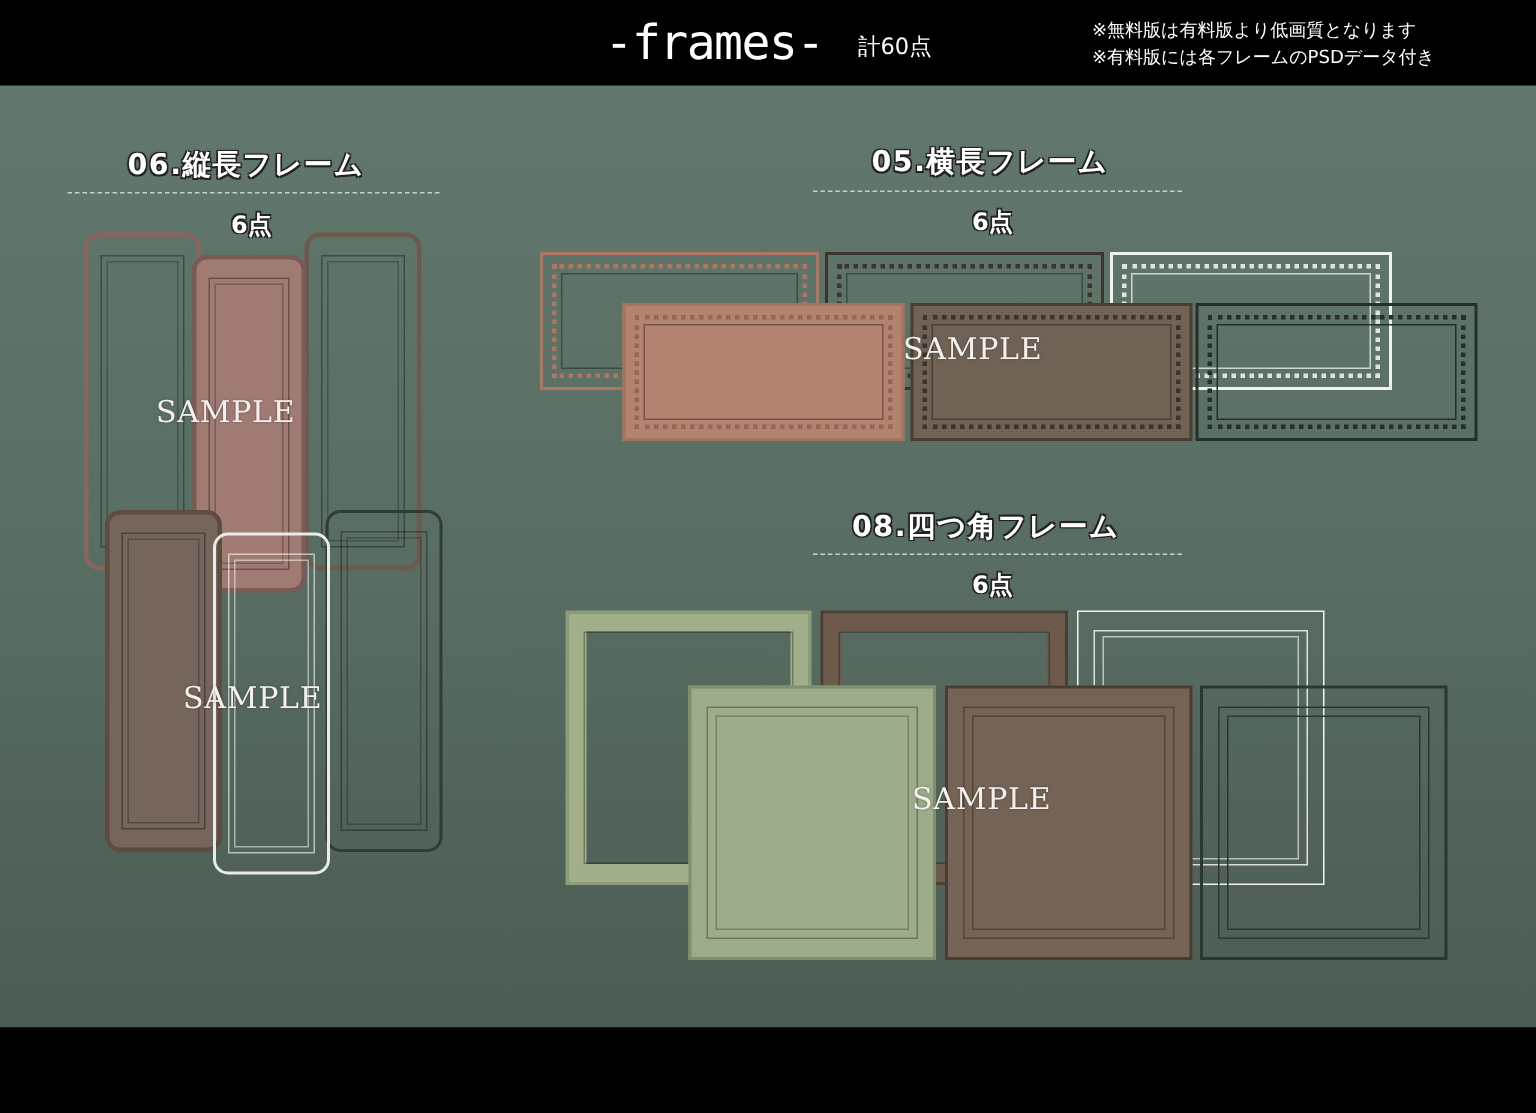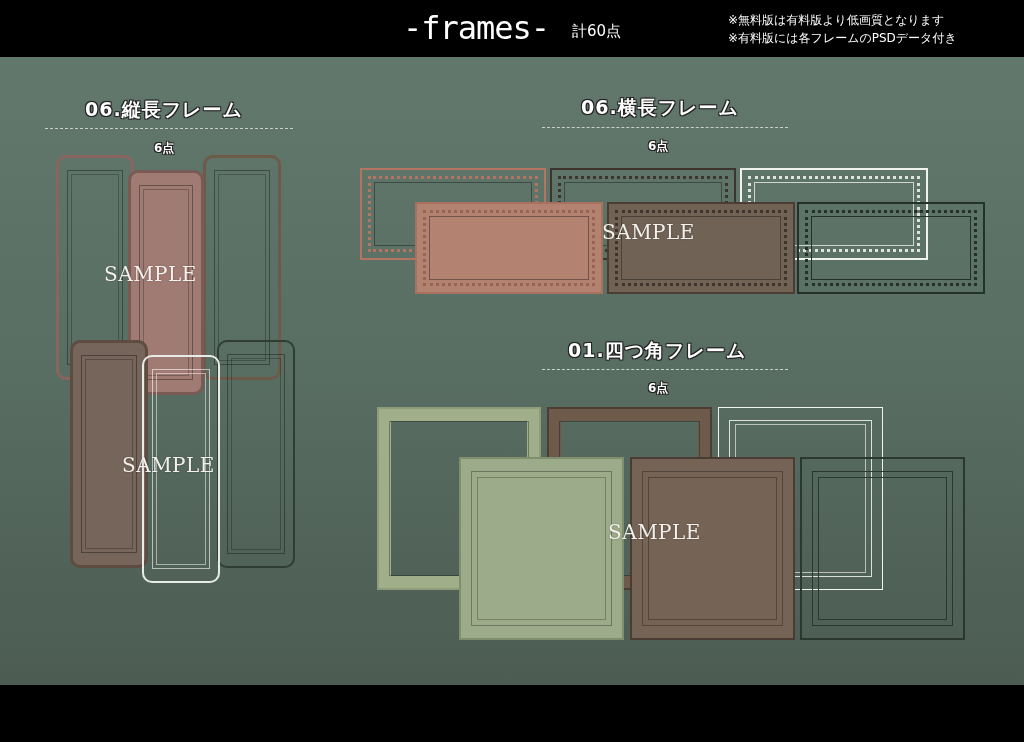--- a/index.html
+++ b/index.html
@@ -5,21 +5,21 @@
   html,body{margin:0;padding:0;}
   body{width:1024px;height:742px;position:relative;overflow:hidden;background:#000;font-family:"DejaVu Sans",sans-serif;}
   .topbar{position:absolute;left:0;top:0;width:1003px;height:57px;background:#000;}
   .title{position:absolute;left:403px;top:8px;color:#fff;font-family:"DejaVu Sans Mono",monospace;font-size:32px;letter-spacing:-1px;line-height:40px;}
   .count{position:absolute;left:572px;top:22px;color:#fff;font-size:15px;}
   .note{position:absolute;left:728px;color:#fff;font-size:12px;line-height:16px;white-space:nowrap;}
   .main{position:absolute;left:0;top:57px;width:1024px;height:628px;background:linear-gradient(180deg,#63786d 0%,#5a6f64 45%,#4c5c53 100%);}
   .bottombar{position:absolute;left:0;top:685px;width:1024px;height:57px;background:#000;}
   .sec-title{position:absolute;color:#fff;font-size:19px;font-weight:bold;letter-spacing:1px;text-shadow:-1px -1px 0 #222,1px -1px 0 #222,-1px 1px 0 #222,1px 1px 0 #222,0 0 2px #222;white-space:nowrap;}
   .sec-rule{position:absolute;border-top:1.5px dashed #c8d1cb;height:0;}
-  .sec-count{position:absolute;color:#fff;font-size:12px;font-weight:bold;text-shadow:-1px -1px 0 #222,1px -1px 0 #222,-1px 1px 0 #222,1px 1px 0 #222;}
+  .sec-count{position:absolute;color:#fff;font-size:16px;font-weight:bold;text-shadow:-1px -1px 0 #222,1px -1px 0 #222,-1px 1px 0 #222,1px 1px 0 #222;}
   .frame{position:absolute;box-sizing:border-box;}
   .frame .inner{position:absolute;box-sizing:border-box;}
   .v .inner{left:8px;right:8px;top:12px;bottom:12px;border:1.5px solid rgba(0,0,0,0.35);}
   .v .inner2{position:absolute;left:12px;right:12px;top:16px;bottom:16px;border:1px solid rgba(0,0,0,0.25);box-sizing:border-box;}
   .h .inner{left:6px;right:6px;top:6px;bottom:6px;border:3px dotted rgba(0,0,0,0.35);}
   .h .inner2{position:absolute;left:12px;right:12px;top:12px;bottom:12px;border:1px solid rgba(0,0,0,0.35);box-sizing:border-box;}
   .q .inner{left:10px;right:10px;top:12px;bottom:12px;border:1.5px solid rgba(0,0,0,0.3);}
   .sample{position:absolute;color:#f4f1ec;font-family:"DejaVu Serif",serif;font-size:20px;letter-spacing:0.5px;text-shadow:0 0 2px rgba(0,0,0,0.3);white-space:nowrap;}
 </style>
 </head>
@@ -59,21 +59,21 @@
     <div class="inner2"></div>
   </div>
 <div class="frame v" style="left:142px;top:355px;width:78px;height:228px;border:2px solid #e8ece8;border-radius:10px;">
     <div class="inner" style="border-color:rgba(255,255,255,0.6);"></div>
     <div class="inner2" style="border-color:rgba(255,255,255,0.5);"></div>
   </div>
 
 <div class="sample" style="left:104px;top:262px;">SAMPLE</div>
 <div class="sample" style="left:122px;top:453px;">SAMPLE</div>
 
-<div class="sec-title" style="left:581px;top:95px;">06.横長フレーム</div>
+<div class="sec-title" style="left:581px;top:95px;">05.横長フレーム</div>
 <div class="sec-rule" style="left:542px;top:127px;width:246px;"></div>
 <div class="sec-count" style="left:648px;top:138px;">6点</div>
 
 <div class="frame h" style="left:360px;top:168px;width:186px;height:92px;border:2px solid #b37461;">
     <div class="inner" style="border-color:#b37461;"></div>
     <div class="inner2"></div>
   </div>
 <div class="frame h" style="left:550px;top:168px;width:186px;height:92px;border:2px solid #3d342e;">
     <div class="inner" style="border-color:#3d342e;"></div>
     <div class="inner2"></div>
@@ -90,21 +90,21 @@
     <div class="inner" style="border-color:#3f342c;"></div>
     <div class="inner2"></div>
   </div>
 <div class="frame h" style="left:797px;top:202px;width:188px;height:92px;border:2px solid #24302a;">
     <div class="inner" style="border-color:#24302a;"></div>
     <div class="inner2" style="border-color:#24302a;"></div>
   </div>
 
 <div class="sample" style="left:602px;top:220px;">SAMPLE</div>
 
-<div class="sec-title" style="left:568px;top:338px;">01.四つ角フレーム</div>
+<div class="sec-title" style="left:568px;top:338px;">08.四つ角フレーム</div>
 <div class="sec-rule" style="left:542px;top:369px;width:246px;"></div>
 <div class="sec-count" style="left:648px;top:380px;">6点</div>
 
 <div class="frame q" style="left:377px;top:407px;width:164px;height:183px;border:2px solid #8e9c79;background:transparent;">
   <div style="position:absolute;inset:0;border:12px solid #a0ae8a;"></div>
   <div class="inner"></div>
 </div>
 <div class="frame q" style="left:547px;top:407px;width:165px;height:183px;border:2px solid #4c3e34;">
   <div style="position:absolute;inset:0;border:12px solid #6e5a4b;"></div>
   <div class="inner"></div>

